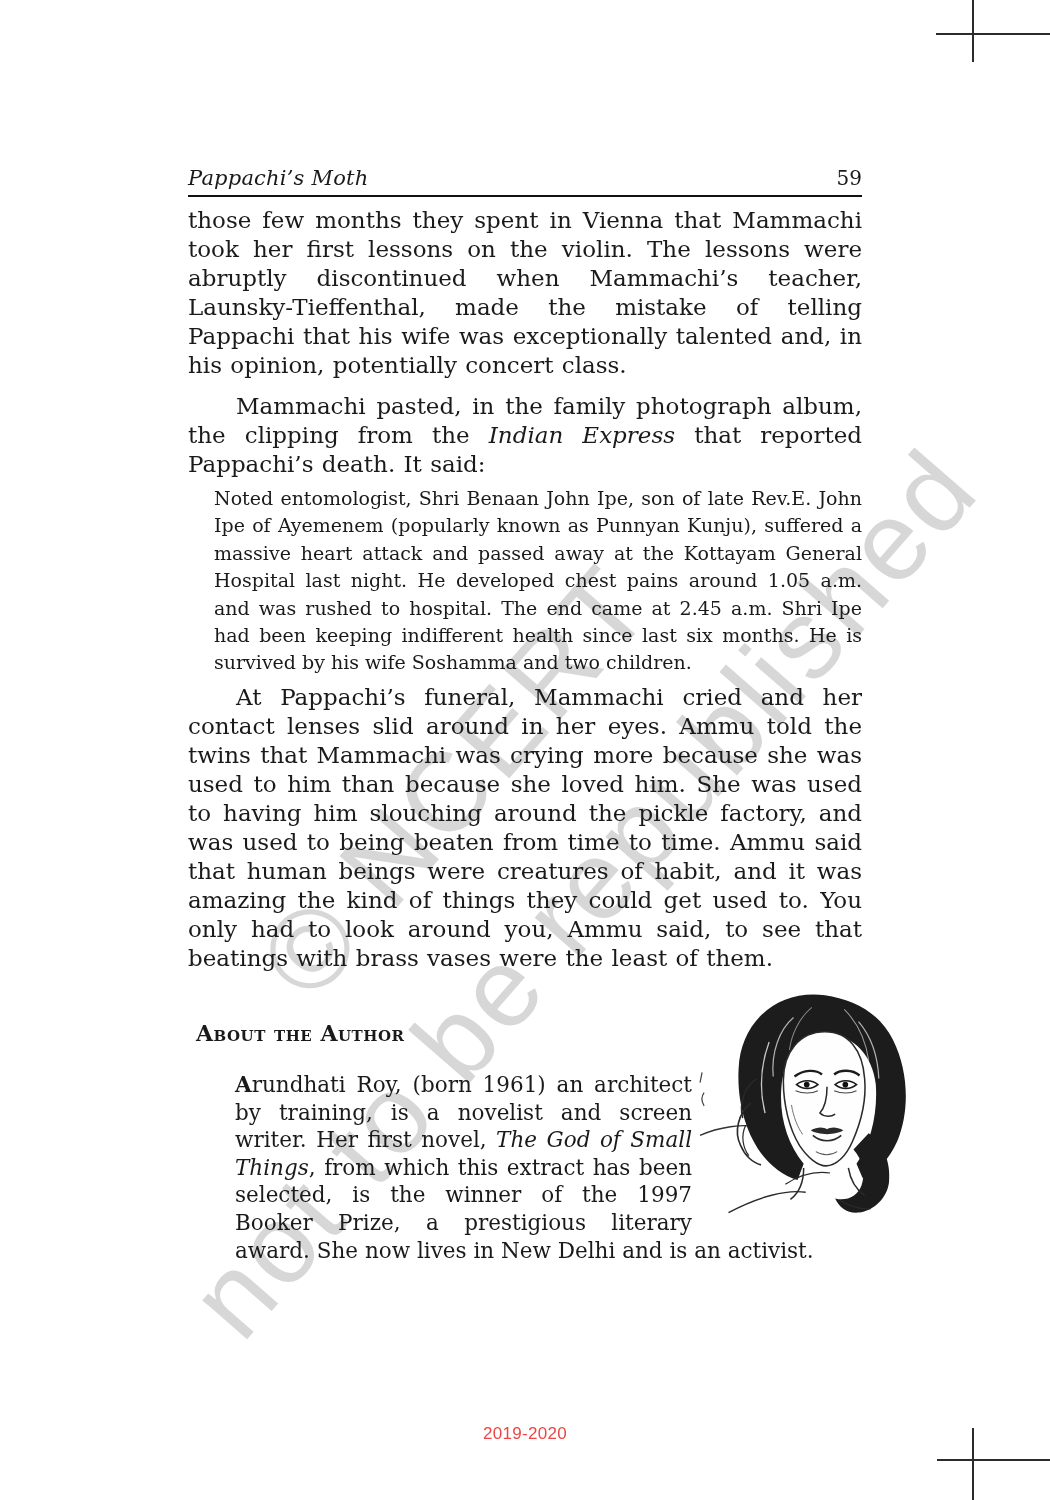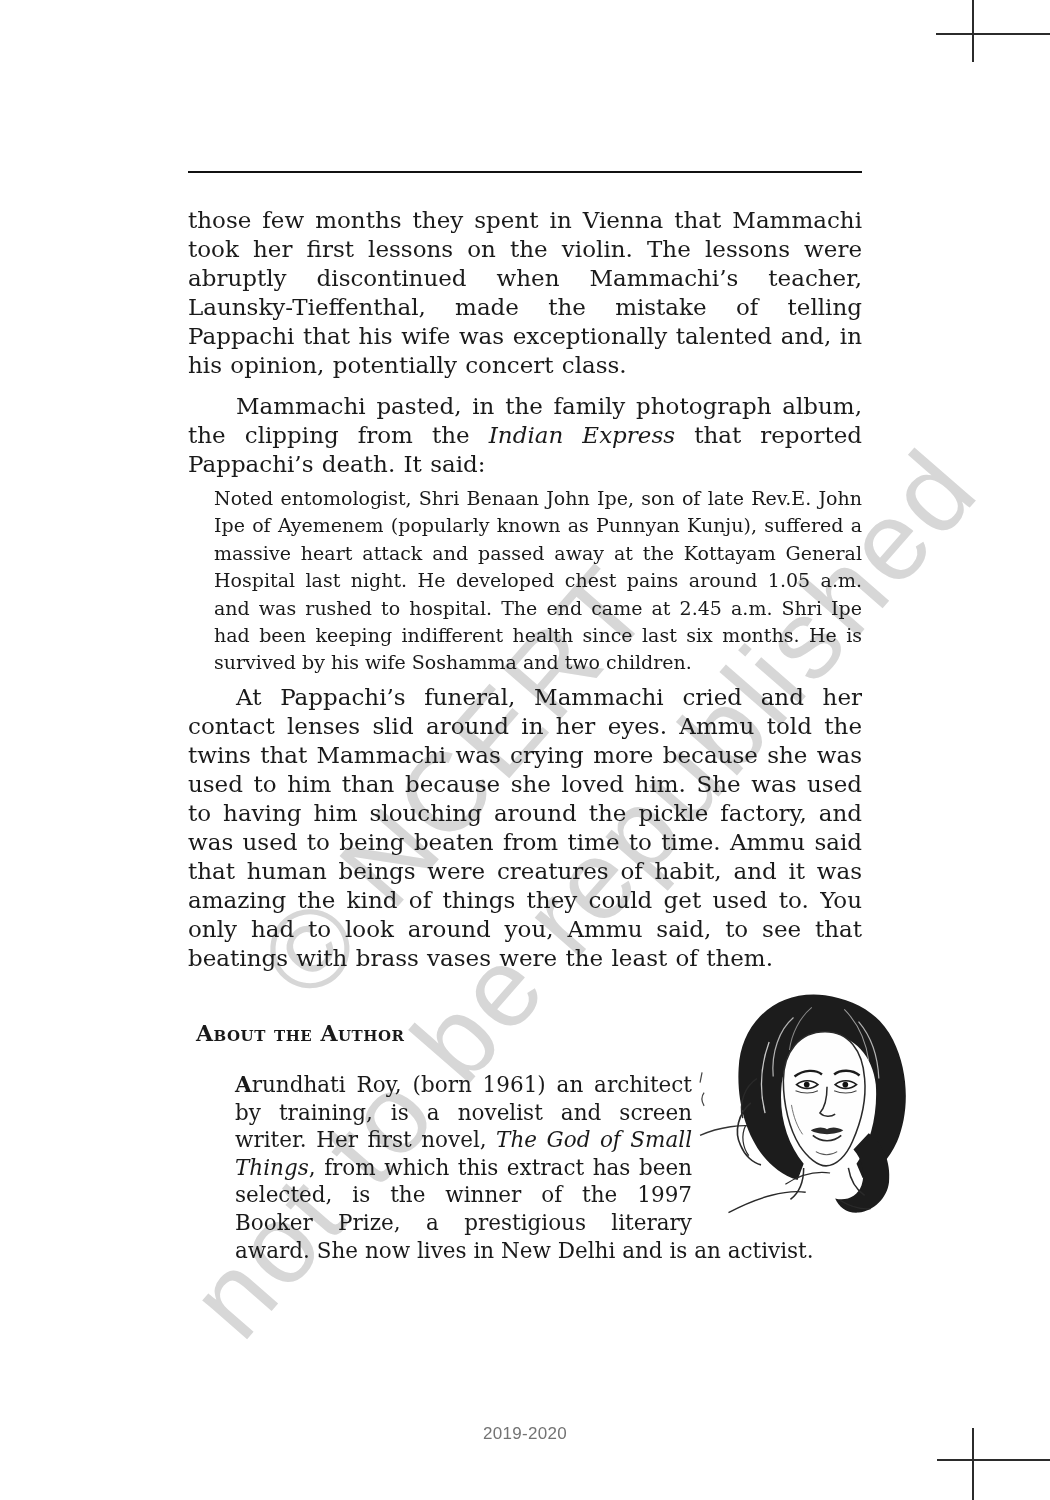--- a/index.html
+++ b/index.html
@@ -53,39 +53,43 @@
     margin:25px 0 0 47px; font-size:21.5px; line-height:27.6px;
     text-align:justify;
   }
   .bio-spacer { float:right; width:170px; height:140px; }
   
   .portrait { position:absolute; left:698px; top:983px; width:254px; height:254px; z-index:1; }
   
   .footer {
     position:absolute; left:0; top:1424px; width:1050px; z-index:1;
     text-align:center; font-family:"Liberation Sans", sans-serif;
-    font-size:17px; color:#737373; letter-spacing:.3px;
+    font-size:17px; color:#ef4444; letter-spacing:.3px;
   }
 </style>
 </head>
 <body>
 
 <div id="page">
 
   <div class="watermark">
     <div>© NCERT</div>
     <div>not to be republished</div>
   </div>
 
   <div id="crop-tr-v" class="crop v"></div>
   <div id="crop-tr-h" class="crop h"></div>
   <div id="crop-br-v" class="crop v"></div>
   <div id="crop-br-h" class="crop h"></div>
 
   <div class="header-block">
+    <div class="header-row">
+      <span class="running-title">Pappachi’s Moth</span>
+      <span class="page-num">59</span>
+    </div>
     <div class="header-rule"></div>
   </div>
 
   <div class="text-col">
     <p class="body-para">those few months they spent in Vienna that Mammachi took her first lessons on the violin. The lessons were abruptly discontinued when Mammachi’s teacher, Launsky-Tieffenthal, made the mistake of telling Pappachi that his wife was exceptionally talented and, in his opinion, potentially concert class.</p>
     <p class="body-para indent"><span>Mammachi pasted, in the family photograph album, the clipping from the </span><span class="seg-i">Indian Express</span><span> that reported Pappachi’s death. It said:</span></p>
     <p class="block-quote">Noted entomologist, Shri Benaan John Ipe, son of late Rev.E. John Ipe of Ayemenem (popularly known as Punnyan Kunju), suffered a massive heart attack and passed away at the Kottayam General Hospital last night. He developed chest pains around 1.05 a.m. and was rushed to hospital. The end came at 2.45 a.m. Shri Ipe had been keeping indifferent health since last six months. He is survived by his wife Soshamma and two children.</p>
     <p class="body-para indent">At Pappachi’s funeral, Mammachi cried and her contact lenses slid around in her eyes. Ammu told the twins that Mammachi was crying more because she was used to him than because she loved him. She was used to having him slouching around the pickle factory, and was used to being beaten from time to time. Ammu said that human beings were creatures of habit, and it was amazing the kind of things they could get used to. You only had to look around you, Ammu said, to see that beatings with brass vases were the least of them.</p>
   </div>
 

